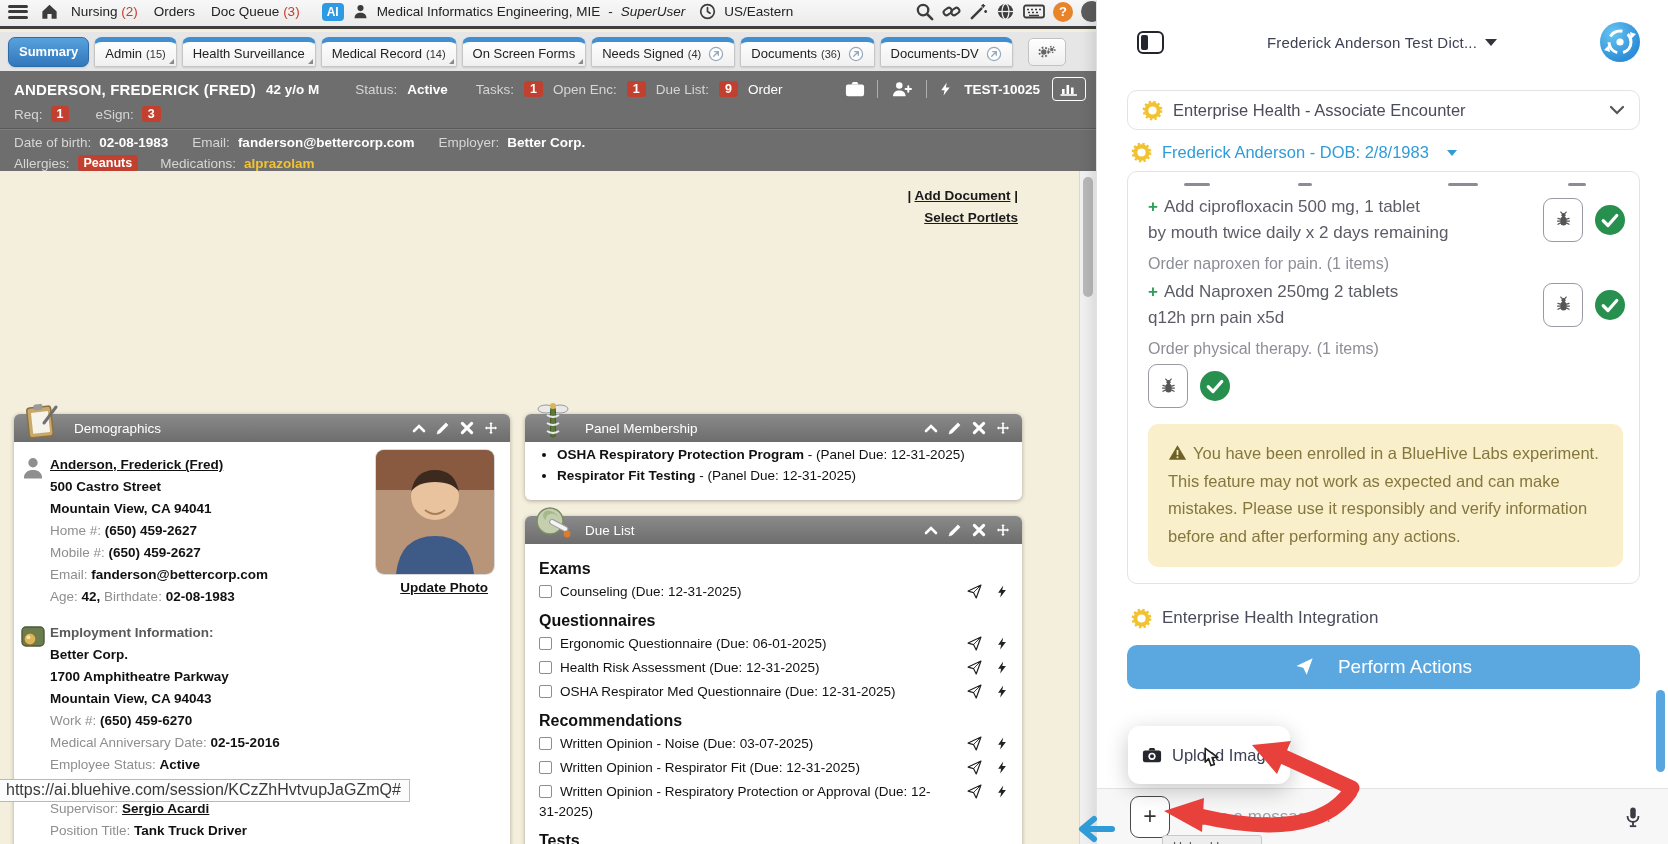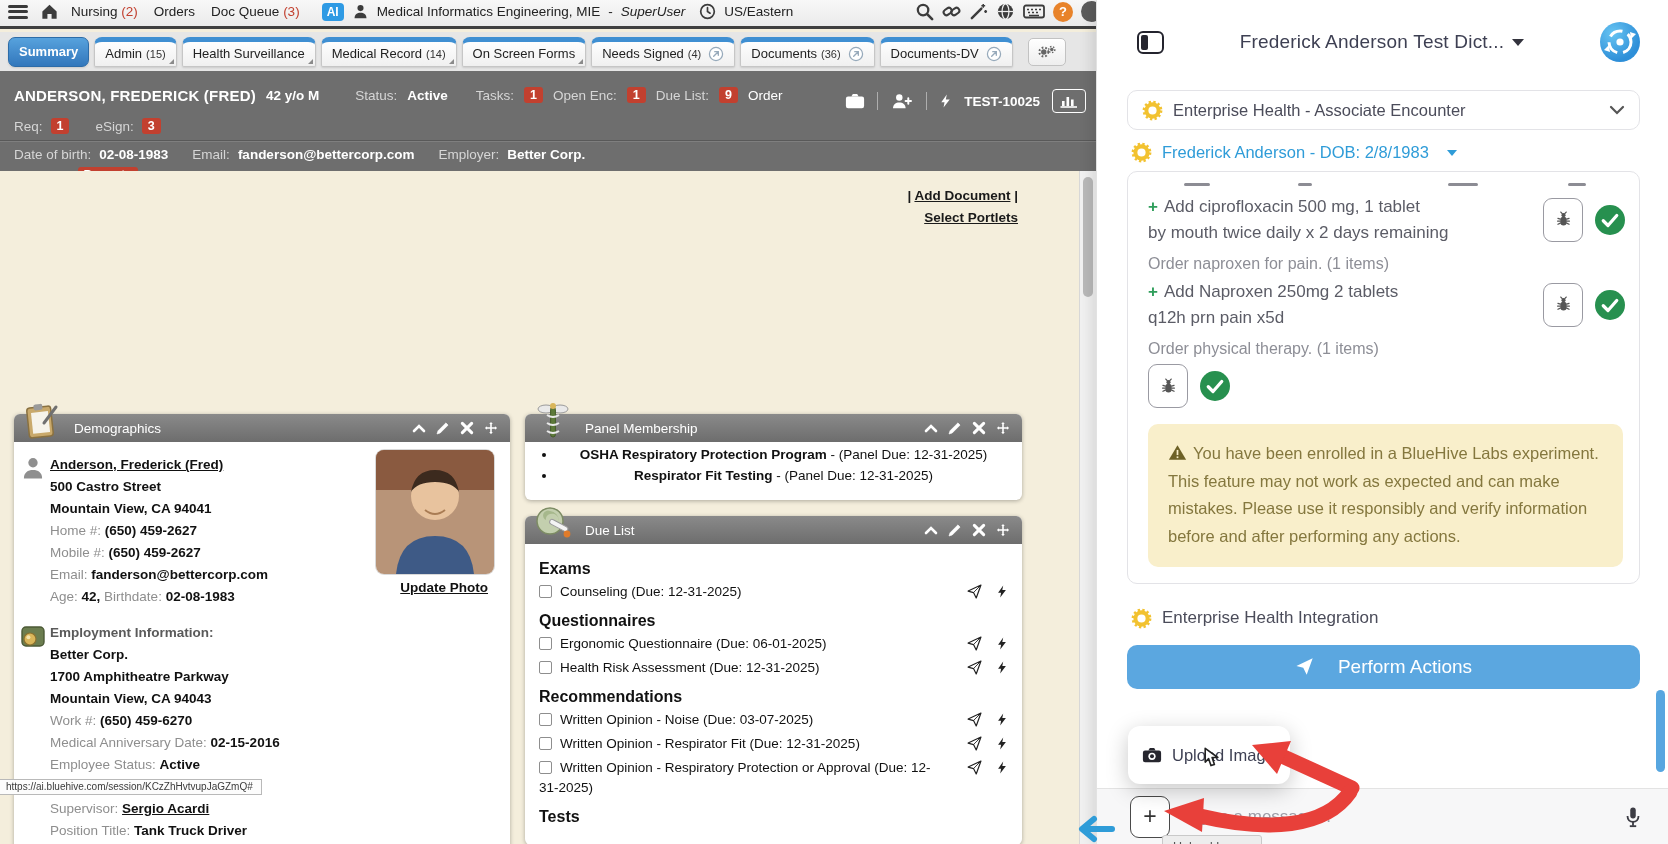--- a/index.html
+++ b/index.html
@@ -37,21 +37,21 @@
            display:flex;align-items:center;justify-content:center;cursor:pointer;}
   .gearbtn svg{width:20px;height:16px;color:#666;}
 
   
   .ptband{position:absolute;left:0;top:71px;width:100%;height:100px;background:#6e6e6e;color:#fff;}
   .ptrow1{display:flex;align-items:center;gap:10px;padding:6px 10px 0 14px;font-size:13.5px;}
   .ptname{font-weight:bold;font-size:15px;letter-spacing:.2px;}
   .ptlbl{color:#d6d6d6;}
   .ptval{font-weight:bold;}
   .badge{background:#c2402f;color:#fff;font-weight:bold;border-radius:3px;padding:1px 6px;font-size:12.5px;}
-  .ptright{margin-left:auto;display:flex;align-items:center;gap:12px;margin-top:12px;}
+  .ptright{margin-left:auto;display:flex;align-items:center;gap:12px;}
   .wic{width:20px;height:18px;color:#fff;}
   .vdiv{width:1px;height:18px;background:#c9c9c9;opacity:.7;}
   .chartbtn{border:1.5px solid #fff;border-radius:4px;width:34px;height:24px;display:flex;align-items:center;justify-content:center;cursor:pointer;}
   .ptrow2{display:flex;align-items:center;gap:8px;padding:5px 10px 6px 14px;font-size:13.5px;}
   .ptband2{border-top:1px solid #595959;box-shadow:inset 0 1px 0 rgba(255,255,255,.12);padding:4px 10px 0 14px;}
   .ptrow3,.ptrow4{display:flex;align-items:center;gap:8px;font-size:13.5px;padding:2px 0 3px 0;}
   .med-yellow{color:#f2c230;font-weight:bold;}
 
   
   .content{position:absolute;left:0;top:171px;width:100%;height:673px;background:#f4eedc;}
@@ -73,46 +73,46 @@
   .dsec .secicon{position:absolute;left:-30px;top:1px;width:26px;height:26px;}
   .ln{line-height:22px;}
   .lbl{color:#8e8e8e;}
   .ulink{font-weight:bold;text-decoration:underline;color:#111;cursor:pointer;}
   .sectitle{font-weight:bold;color:#5a5a5a;line-height:22px;}
   .photo{position:absolute;right:16px;top:8px;width:118px;height:124px;border-radius:8px;overflow:hidden;box-shadow:0 0 0 1px rgba(0,0,0,.15);}
   .updphoto{position:absolute;right:22px;top:138px;font-weight:bold;text-decoration:underline;font-size:13.5px;cursor:pointer;color:#111;}
 
   
   .pm{left:525px;top:243px;width:497px;}
-  .pmbody{padding:0 12px 10px 14px;text-align:center;}
+  .pmbody{padding:0 12px 10px 14px;}
   .pmbody ul{margin:2px 0 4px 18px;padding:0;}
   .pmbody li{font-size:13.5px;line-height:21px;color:#111;}
 
   
   .dl{left:525px;top:345px;width:497px;}
   .dlbody{padding:6px 14px 16px 14px;}
   .dlsech{font-weight:bold;font-size:16px;color:#111;margin:10px 0 3px;}
   .dlrow{position:relative;padding-right:66px;margin:4px 0;font-size:13.5px;line-height:20px;color:#111;}
   .cb{display:inline-block;width:13px;height:13px;border:1.5px solid #8e8e8e;border-radius:2px;background:#fff;margin-right:8px;vertical-align:-2px;cursor:pointer;}
   .rowics{position:absolute;right:0;top:2px;display:flex;gap:14px;}
   .rowics svg{width:15px;height:15px;color:#222;cursor:pointer;}
 
   
   .ehsb{position:absolute;right:0;top:171px;bottom:0;width:17px;background:#f1f1f1;border-left:1px solid #d7d7d7;}
   .ehsb .thumb{position:absolute;left:3px;top:6px;width:10px;height:120px;background:#b9b9b9;border-radius:6px;cursor:pointer;}
-  .statusbar{position:absolute;left:0;top:779px;background:#fcfcfc;border:1px solid #b9b9b9;border-left:none;font-size:10px;
+  .statusbar{position:absolute;left:0;top:779px;background:#fcfcfc;border:1px solid #b9b9b9;border-left:none;font-size:16px;
              color:#3a3a3a;padding:1px 8px 2px 6px;white-space:nowrap;z-index:5;}
 
   
   .panel{position:absolute;left:1096px;top:0;width:572px;height:844px;background:#fff;border-left:1px solid #e2e2e2;
          box-shadow:-5px 0 12px rgba(0,0,0,.10);}
   .phdr{position:absolute;left:0;top:0;width:100%;height:84px;display:flex;align-items:center;padding:0 28px;}
   .toggle-ic{width:27px;height:23px;border:2.5px solid #24242e;border-radius:6px;position:relative;cursor:pointer;flex:0 0 auto;margin-left:12px;}
   .toggle-ic i{position:absolute;left:2px;top:2px;bottom:2px;width:7px;background:#24242e;border-radius:2px;}
-  .ptitle{flex:1;text-align:center;font-size:19px;color:#3e4053;font-weight:500;letter-spacing:.2px;white-space:nowrap;}
+  .ptitle{flex:1;text-align:center;font-size:15px;color:#3e4053;font-weight:500;letter-spacing:.2px;white-space:nowrap;}
   .tri-down{display:inline-block;width:0;height:0;border-left:6px solid transparent;border-right:6px solid transparent;
             border-top:7px solid #33333d;vertical-align:2px;margin-left:8px;cursor:pointer;}
   .bh-logo{width:40px;height:40px;border-radius:50%;background:radial-gradient(circle at 32% 28%,#67c4f2,#2e8fd8 70%);
            display:flex;align-items:center;justify-content:center;flex:0 0 auto;}
   .pscroll{position:absolute;left:0;top:84px;bottom:56px;width:100%;padding:6px 28px 0 30px;overflow:hidden;}
 
   .enc-card{display:flex;align-items:center;gap:10px;border:1px solid #e3e3e7;border-radius:10px;height:40px;padding:0 14px;cursor:pointer;}
   .enc-card span{font-size:16.5px;color:#4b4c5a;flex:1;}
   .chev{width:16px;height:16px;color:#555;}
   .sun{width:21px;height:21px;flex:0 0 auto;}
@@ -605,20 +605,31 @@
             <span class="cb"></span><span>Health Risk Assessment (Due: 12-31-2025)</span>
             <span class="rowics">
                 <svg>
                   <use href="#ic-plane"></use>
                 </svg>
                 <svg style="width:12px">
                   <use href="#ic-bolt"></use>
                 </svg>
               </span>
           </div>
+          <div class="dlrow">
+            <span class="cb"></span><span>OSHA Respirator Med Questionnaire (Due: 12-31-2025)</span>
+            <span class="rowics">
+                <svg>
+                  <use href="#ic-plane"></use>
+                </svg>
+                <svg style="width:12px">
+                  <use href="#ic-bolt"></use>
+                </svg>
+              </span>
+          </div>
 
           <div class="dlsech">Recommendations</div>
           <div class="dlrow">
             <span class="cb"></span><span>Written Opinion - Noise (Due: 03-07-2025)</span>
             <span class="rowics">
                 <svg>
                   <use href="#ic-plane"></use>
                 </svg>
                 <svg style="width:12px">
                   <use href="#ic-bolt"></use>

